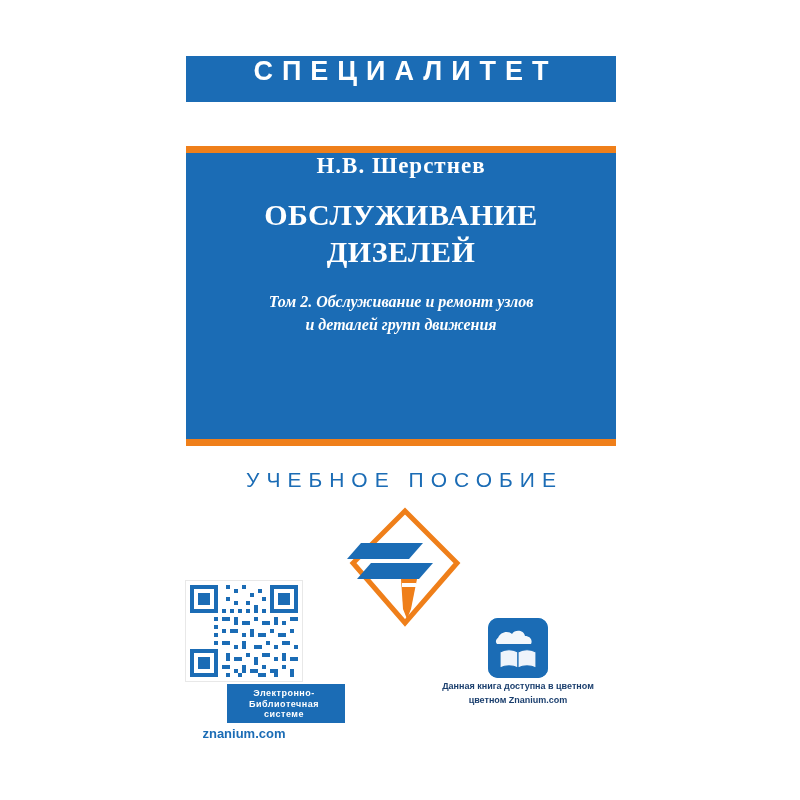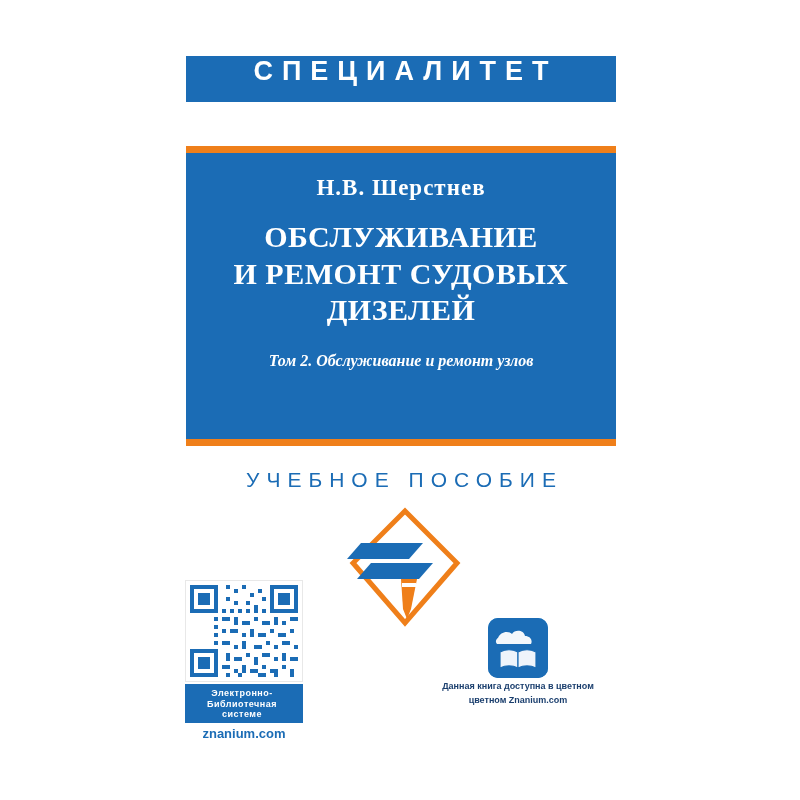--- a/index.html
+++ b/index.html
@@ -51,21 +51,20 @@
     width: 430px;
     height: 300px;
     background: #1b6cb5;
     border-top: 7px solid #ef7f1a;
     border-bottom: 7px solid #ef7f1a;
     box-sizing: border-box;
     text-align: center;
     color: #ffffff;
   }
   .author {
-    margin-top: 22px;
     font-size: 23px;
     font-weight: bold;
     font-family: "Liberation Serif", serif;
     letter-spacing: 1px;
   }
   .title {
     margin-top: 18px;
     font-size: 30px;
     font-weight: bold;
     line-height: 1.22;
@@ -124,20 +123,21 @@
   }
   .qr-canvas { display:block; }
   .ebs-badge {
     margin-top: 2px;
     width: 118px;
     background: #1b6cb5;
     color: #ffffff;
     text-align: center;
     padding: 4px 4px 3px 0;
     box-sizing: border-box;
+    margin-left: 42px;
   }
   .ebs-badge div {
     font-size: 9px;
     font-weight: bold;
     line-height: 1.18;
     letter-spacing: 0.5px;
   }
   .znanium-url {
     width: 118px;
     text-align: center;
@@ -177,25 +177,25 @@
 <div id="cover">
 
   <div class="series-band">
     <span class="series-text">СПЕЦИАЛИТЕТ</span>
   </div>
 
   <div class="main-panel">
     <div class="author">Н.В. Шерстнев</div>
     <div class="title">
       <div>ОБСЛУЖИВАНИЕ</div>
-      <div>И РЕМОНТ СУДОВЫХ</div>
       <div>ДИЗЕЛЕЙ</div>
     </div>
     <div class="subtitle">
       <div>Том 2. Обслуживание и ремонт узлов</div>
+      <div>и деталей групп движения</div>
     </div>
   </div>
 
   <div class="book-kind">УЧЕБНОЕ ПОСОБИЕ</div>
 
   <div class="publisher-logo">
     <svg width="120" height="125" viewBox="0 0 120 125" xmlns="http://www.w3.org/2000/svg">
 
       <path d="M60 6 L112 58 L60 118 L8 58 Z" fill="none" stroke="#ef7f1a" stroke-width="5"></path>
 

